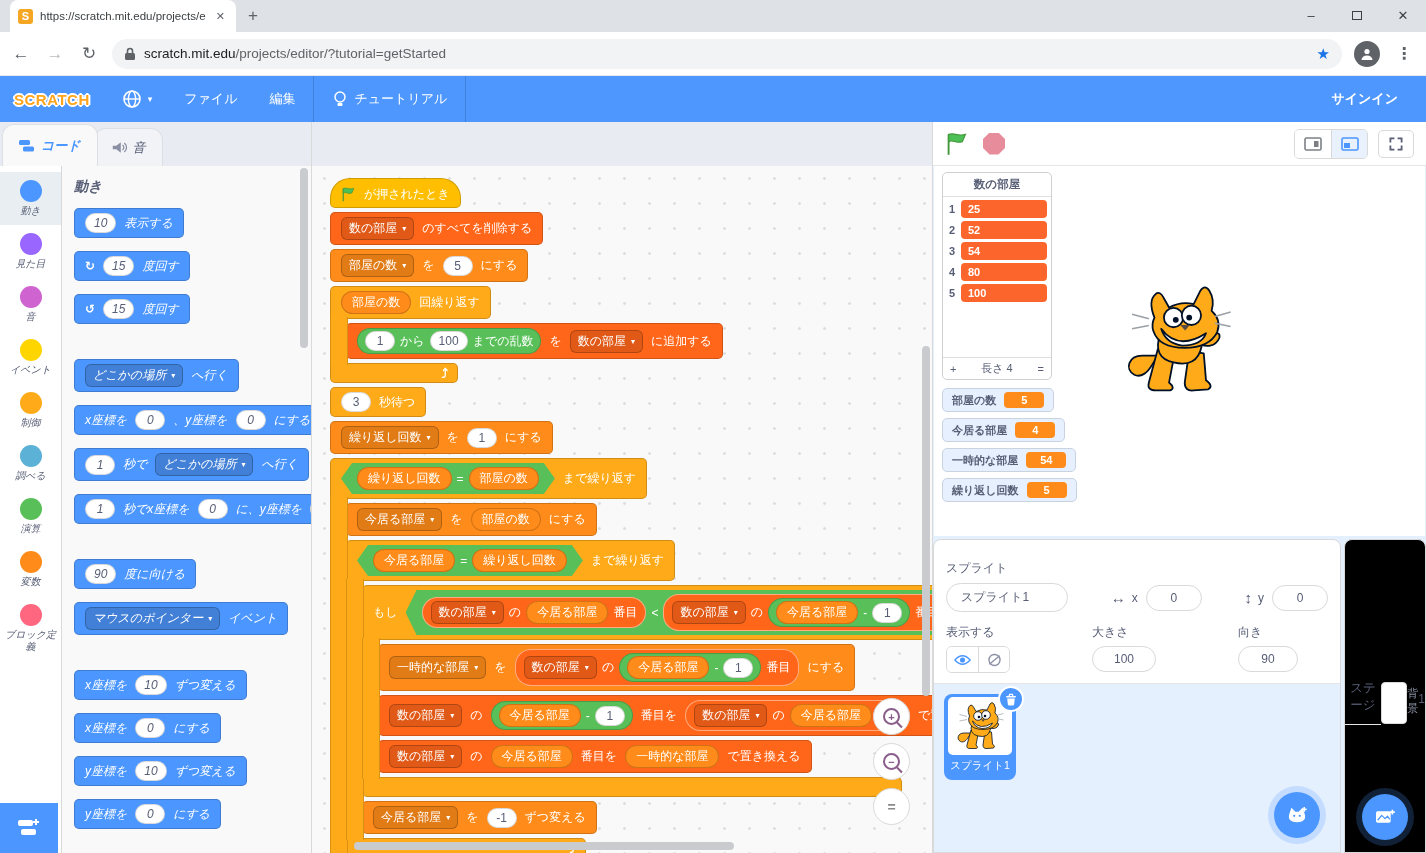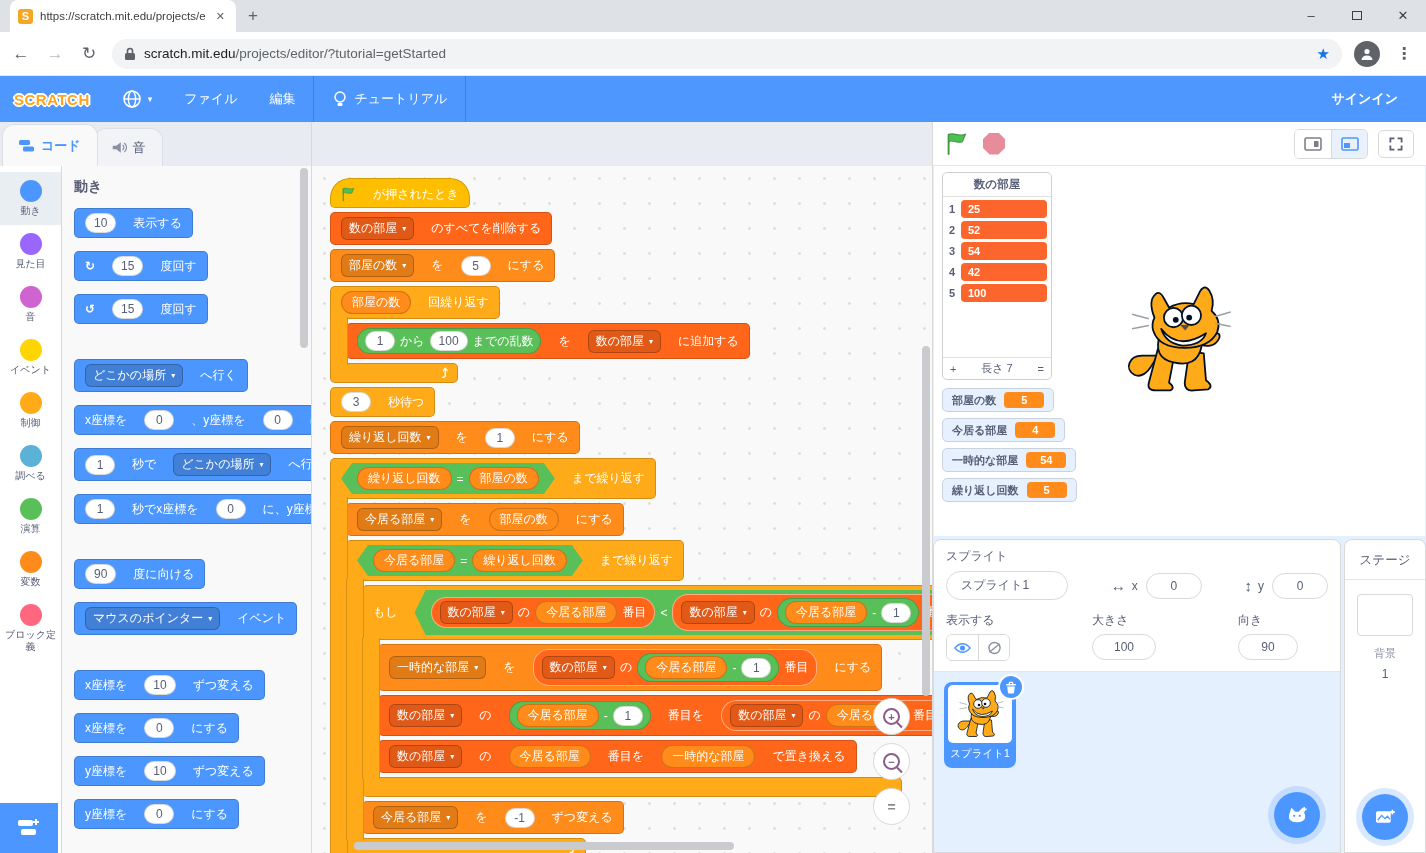--- a/index.html
+++ b/index.html
@@ -31,40 +31,40 @@
   .menubar { height:46px; background:#4d97ff; display:flex; align-items:center; color:#fff; padding:0 14px; gap:4px; }
   .logo { font-size:15px; font-weight:900; letter-spacing:.5px; color:#ffa41d; margin-right:14px;
     text-shadow:-2px 0 0 #fff,2px 0 0 #fff,0 -2px 0 #fff,0 2px 0 #fff,-1px -1px 0 #fff,1px 1px 0 #fff,-1px 1px 0 #fff,1px -1px 0 #fff; }
   .mitem { font-size:13px; padding:0 14px; height:46px; display:flex; align-items:center; gap:6px; white-space:nowrap; }
   .mdiv { width:1px; height:46px; background:rgba(0,0,0,.15); }
   .mright { margin-left:auto; display:flex; align-items:center; }
   .caret-w { font-size:9px; }
 
   
   .main { flex:1; display:flex; min-height:0; }
-  .leftcol { width:312px; display:flex; flex-direction:column; border-right:1px solid #d9d9d9; }
+  .leftcol { width:312px; display:flex; flex-direction:column; border-right:1px solid #d9d9d9;font-style:italic; }
   .tabsrow { height:44px; background:#e8ecf2; display:flex; align-items:flex-end; padding-left:2px; }
   .tab { height:38px; padding:0 16px; display:flex; align-items:center; gap:6px; font-size:13px; color:#575e75;
     background:#f1f3f7; border:1px solid #dcdfe6; border-bottom:none; border-radius:12px 12px 0 0; margin-right:-4px; }
   .tab.active { background:#f9f9f9; color:#4c97ff; height:42px; font-weight:bold; z-index:2; }
   .palwrap { flex:1; display:flex; min-height:0; position:relative; }
   .catcol { width:62px; background:#fff; border-right:1px solid #d9d9d9; padding-top:6px; }
   .catitem { display:flex; flex-direction:column; align-items:center; gap:3px; padding:8px 2px; font-size:10px; color:#575e75; text-align:center; line-height:1.2;}
   .catitem.active { background:#e9eef2; }
   .catdot { width:22px; height:22px; border-radius:50%; }
   .palette { flex:1; background:#f9f9f9; padding:12px 12px 0 12px; overflow:hidden; position:relative; }
   .palhead { font-size:14px; font-weight:bold; color:#575e75; margin-bottom:12px; }
   .palette .blk { margin-bottom:13px; }
   .gapup { margin-top:22px; }
   .scrollv { position:absolute; background:#c9cbcf; border-radius:4px; }
   .scrollh { position:absolute; background:#c9cbcf; border-radius:4px; }
   .extbtn { position:absolute; left:0; bottom:0; width:58px; height:50px; background:#4c97ff; display:flex; align-items:center; justify-content:center; z-index:5; }
 
   
-  .blk { display:inline-flex; align-items:center; gap:17px; padding:4px 10px; border-radius:5px; color:#fff;
+  .blk { display:inline-flex; align-items:center; gap:8px; padding:4px 10px; border-radius:5px; color:#fff;
     font-size:12px; font-weight:500; white-space:nowrap; border:1px solid rgba(0,0,0,.18); min-height:29px; width:max-content; }
   .motion { background:#4c97ff; } .motion .fld { background:#4280d7; }
   .events { background:#ffbf00; }
   .control { background:#ffab19; }
   .vars { background:#ff8c1a; }
   .listb { background:#ff661a; }
   .hat { border-radius:20px 20px 5px 5px; padding-top:7px; }
   .in { background:#fff; color:#575e75; border-radius:999px; min-width:30px; padding:2px 8px; text-align:center; font-weight:500; border:1px solid rgba(0,0,0,.15); }
   .fld { background:rgba(0,0,0,.12); border:1px solid rgba(0,0,0,.22); border-radius:6px; padding:2px 7px; display:inline-flex; align-items:center; gap:5px; }
   .fld .crt { font-size:8px; }
@@ -128,21 +128,21 @@
   .eyegrp { display:flex; border:1px solid #d9d9d9; border-radius:6px; overflow:hidden; width:fit-content; margin-top:5px; }
   .eyebtn { width:31px; height:25px; display:flex; align-items:center; justify-content:center; background:#fff; }
   .eyebtn + .eyebtn { border-left:1px solid #d9d9d9; }
   .sp-list { flex:1; background:#e5f0ff; position:relative; padding:10px; }
   .spcard { width:72px; height:86px; background:#4c97ff; border-radius:8px; position:relative; display:flex; flex-direction:column; align-items:center; padding:3px; }
   .spthumb { width:64px; height:58px; background:#fff; border-radius:5px; display:flex; align-items:center; justify-content:center; overflow:hidden; }
   .spname { color:#fff; font-size:10.5px; margin-top:4px; }
   .trashbadge { position:absolute; top:-8px; right:-8px; width:26px; height:26px; border-radius:50%; background:#4c97ff; border:2px solid #fff; display:flex; align-items:center; justify-content:center; }
   .addcircle { width:46px; height:46px; border-radius:50%; background:#4c97ff; display:flex; align-items:center; justify-content:center; box-shadow:0 0 0 6px rgba(76,151,255,.22); position:absolute; }
   .addsprite { right:20px; bottom:14px; }
-  .stagecol { width:82px; background:#ffffff; border:1px solid #d9d9d9; border-radius:8px 8px 0 0; display:flex; flex-direction:column; align-items:center; position:relative; }
+  .stagecol { width:82px; background:#000000; border:1px solid #d9d9d9; border-radius:8px 8px 0 0; display:flex; flex-direction:row; align-items:center; position:relative; }
   .sc-title { font-size:12.5px; color:#575e75; padding:12px 0 10px 0; border-bottom:1px solid #e5e5e5; width:100%; text-align:center; }
   .sc-thumb { width:56px; height:42px; background:#fff; border:1px solid #d9d9d9; border-radius:4px; margin-top:14px; }
   .sc-label { font-size:11px; color:#8b93a6; margin-top:10px; }
   .sc-count { font-size:12px; color:#575e75; margin-top:6px; }
   .addbackdrop { left:50%; transform:translateX(-50%); bottom:12px; }
 </style>
 </head>
 <body>
 
 <svg width="0" height="0" style="position:absolute">
@@ -669,30 +669,30 @@
             <div class="lm-row">
                 <span class="lm-idx">2</span>
                 <span class="lm-val">52</span>
               </div>
             <div class="lm-row">
                 <span class="lm-idx">3</span>
                 <span class="lm-val">54</span>
               </div>
             <div class="lm-row">
                 <span class="lm-idx">4</span>
-                <span class="lm-val">42</span>
+                <span class="lm-val">80</span>
               </div>
             <div class="lm-row">
                 <span class="lm-idx">5</span>
                 <span class="lm-val">100</span>
               </div>
           </div>
           <div class="lm-foot">
             <span>+</span>
-            <span>長さ 7</span>
+            <span>長さ 4</span>
             <span>=</span>
           </div>
         </div>
 
         <span class="varmon" style="left:8px; top:222px;">
             <span>部屋の数</span>
             <span class="vm-val">5</span>
           </span>
         <span class="varmon" style="left:8px; top:252px;">
             <span>今居る部屋</span>
@@ -708,21 +708,21 @@
           </span>
 
         <svg class="catsprite" width="118" height="112" viewBox="0 0 96 100">
             <use href="#cat"></use>
           </svg>
       </div>
 
       <div class="bottomrow">
         <div class="spritepanel">
           <div class="sp-info">
-            <div class="sp-row" style="margin-top:0;">
+            <div class="sp-row" style="margin-top:12px;">
               <span class="sp-label">スプライト</span>
             </div>
             <div class="sp-row" style="justify-content:space-between;">
               <span class="pill namepill">スプライト1</span>
               <span style="display:flex; align-items:center;">
                 <span class="sp-ic">↔</span>
                 <span class="sp-label" style="margin-right:8px;">x</span>
                 <span class="pill xy">0</span>
               </span>
               <span style="display:flex; align-items:center;">

